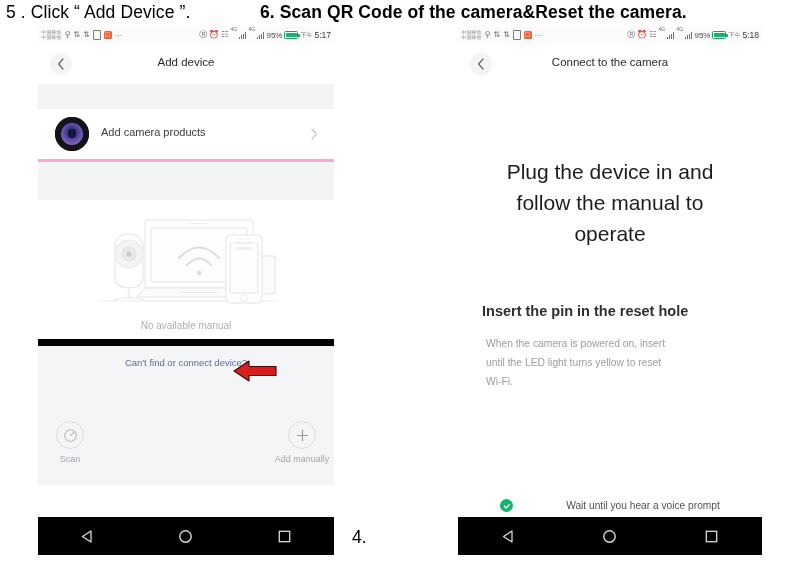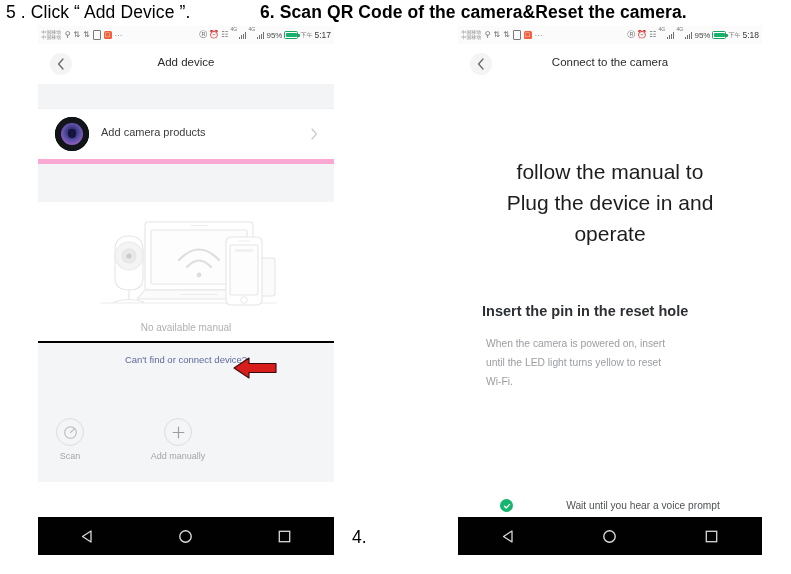--- a/index.html
+++ b/index.html
@@ -167,21 +167,21 @@
   }
 
   
   .band-gray { background: #f3f4f6; }
   .band-gap1 { height: 24px; }
   .row-camera {
     position: relative;
     height: 50px;
     background: #ffffff;
     border-top: 1px solid #eeeff1;
-    border-bottom: 5px solid #f9a8d4;
+    border-bottom: 3px solid #f9a8d4;
   }
   .cam-badge {
     position: absolute;
     left: 17px; top: 8px;
     width: 34px; height: 34px;
     border-radius: 50%;
     background: #111418;
     box-shadow: 0 0 0 0.5px #000 inset;
   }
   .cam-badge::after {
@@ -232,36 +232,36 @@
     bottom: 8px;
     text-align: center;
     font-size: 10px;
     color: #adb0b5;
   }
 
   .bottom-panel {
     position: relative;
     height: 139px;
     background: #f4f5f7;
-    border-top: 2px solid #000000;
+    border-top: 7px solid #000000;
     text-decoration: underline;
   }
   .cant-find {
     position: absolute;
     left: 0; right: 0; top: 11px;
     text-align: center;
     font-size: 9.5px;
     color: #5d6b9e;
   }
   .action-row {
     position: absolute;
     left: 0; right: 0;
     top: 75px;
     display: flex;
-    justify-content: flex-start;
+    justify-content: space-between;
     gap: 44px;
   }
   .action {
     width: 64px;
     text-align: center;
   }
   .action .circle {
     width: 26px; height: 26px;
     margin: 0 auto 5px auto;
     border-radius: 50%;
@@ -571,22 +571,22 @@
     <div class="back-btn">
       <svg width="8" height="12" viewBox="0 0 8 12">
         <polyline points="6,1 1.6,6 6,11" fill="none" stroke="#6a6a6a" stroke-width="1.3" stroke-linecap="round" stroke-linejoin="round"></polyline>
       </svg>
     </div>
     <div class="title-text">Connect to the camera</div>
   </div>
 
   <div class="rp-body">
     <div class="rp-head">
+      <div>Plug the device in and</div>
       <div>follow the manual to</div>
-      <div>Plug the device in and</div>
       <div>operate</div>
     </div>
 
     <div class="rp-sub">Insert the pin in the reset hole</div>
 
     <div class="rp-para">
       <div>When the camera is powered on, insert</div>
       <div>until the LED light turns yellow to reset</div>
       <div>Wi-Fi.</div>
     </div>

